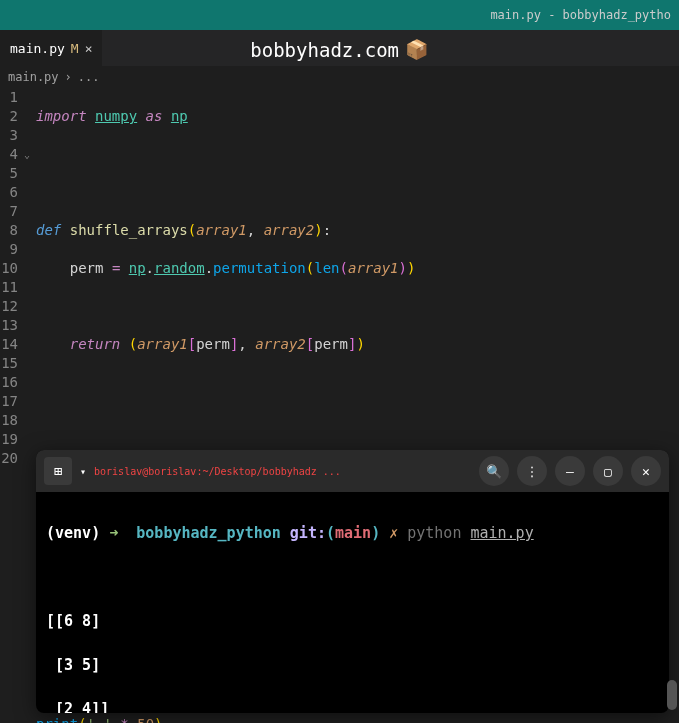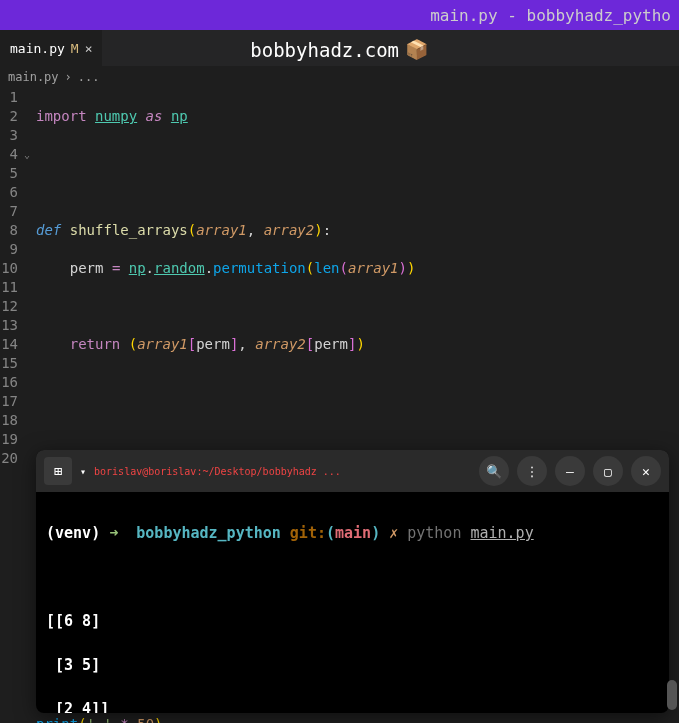--- a/index.html
+++ b/index.html
@@ -6,26 +6,26 @@
 body {
   font-family: 'Consolas', 'Monaco', monospace;
   background: #1e1e1e;
   color: #d4d4d4;
   width: 679px;
   height: 723px;
   overflow: hidden;
   position: relative;
 }
 .titlebar {
-  background: #6d28d9;
+  background: #0f766e;
   height: 30px;
   display: flex;
   align-items: center;
   justify-content: center;
-  font-size: 16px;
+  font-size: 12px;
   color: #cccccc;
   position: relative;
 }
 .titlebar-text {
   position: absolute;
   right: 8px;
 }
 .tabbar {
   background: #252526;
   height: 36px;
@@ -86,21 +86,21 @@
 }
 .fold-mark {
   position: absolute;
   font-size: 10px;
 }
 .code {
   flex: 1;
   white-space: pre;
 }
 .line { position: relative; height: 19px; }
-.t-key { color: #c586c0; }
+.t-key { color: #c586c0; font-style: italic; }
 .t-mod { color: #4ec9b0; text-decoration: underline; }
 .t-as { color: #c586c0; font-style: italic; }
 .t-func { color: #569cd6; font-style: italic; }
 .t-name { color: #dcdcaa; }
 .t-param { color: #d19a66; font-style: italic; }
 .t-punc { color: #d4d4d4; }
 .t-op { color: #c586c0; }
 .t-call { color: #0ea5e9; }
 .t-num { color: #d19a66; }
 .t-str { color: #98c379; }
@@ -165,21 +165,21 @@
   padding: 8px 10px;
   font-size: 15px;
   line-height: 22px;
   font-weight: bold;
   white-space: pre;
   color: #ffffff;
 }
 .p-venv { color: #ffffff; }
 .p-arrow { color: #98c379; }
 .p-dir { color: #56b6c2; }
-.p-git { color: #a16207; }
+.p-git { color: #c4b5fd; }
 .p-paren { color: #56b6c2; }
 .p-branch { color: #e06c75; }
 .p-x { color: #d19a66; }
 .p-cmd { color: #737373; font-weight: normal; }
 .p-file { color: #b0b0b0; text-decoration: underline; font-weight: normal; }
 .scrollbar {
   position: absolute;
   right: 2px;
   top: 680px;
   width: 10px;

